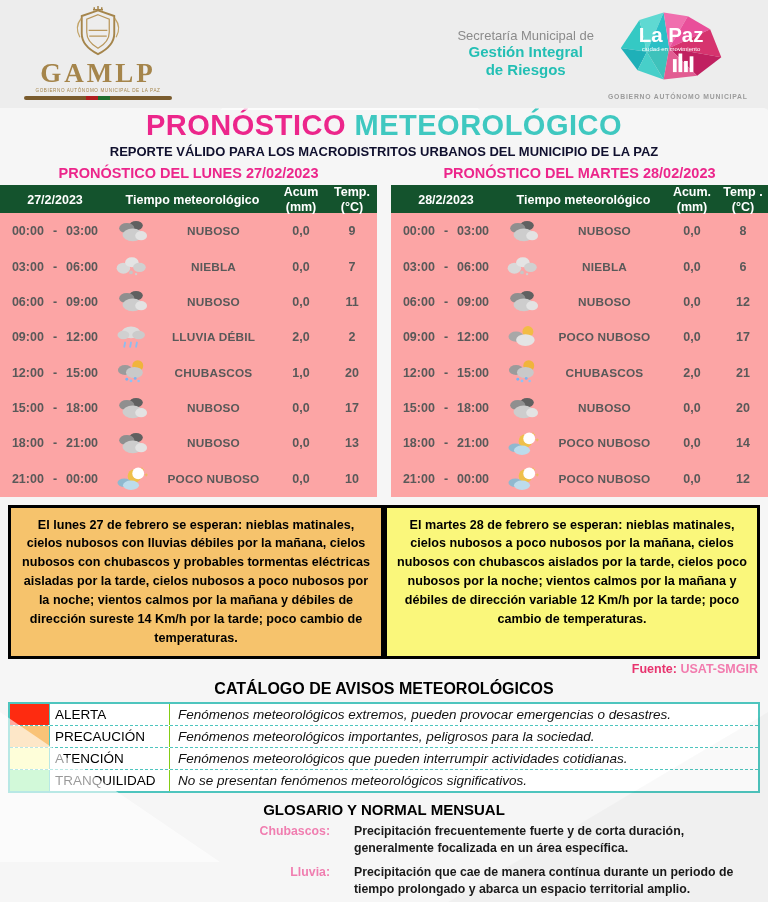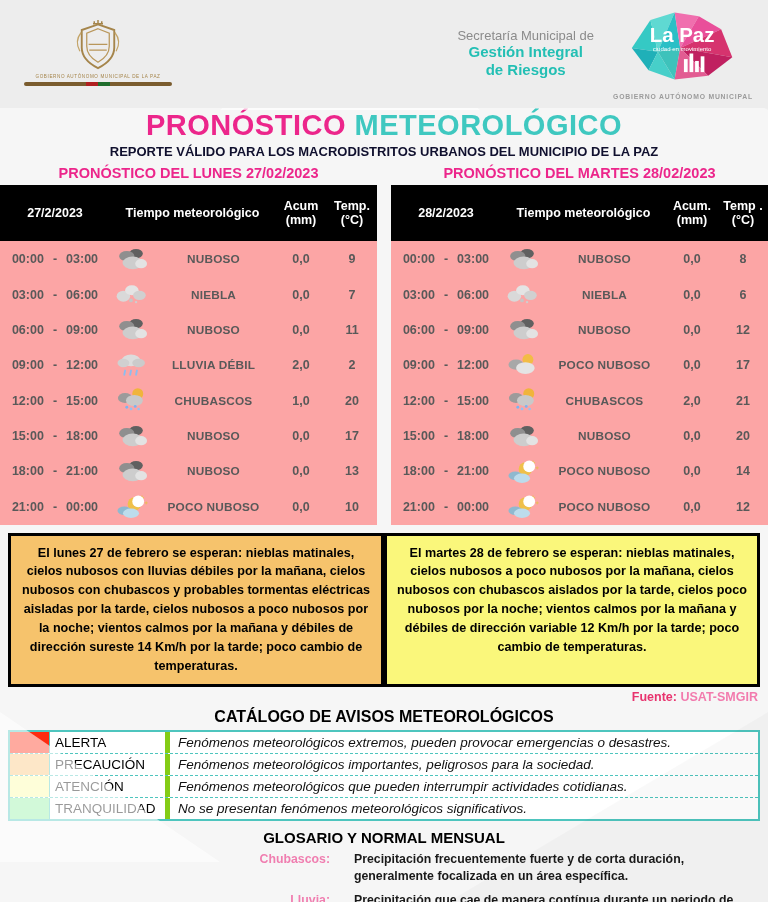--- a/index.html
+++ b/index.html
@@ -15,34 +15,34 @@
 
   
   header { position:relative; height:108px; background:#ededed; display:flex; align-items:center; padding:4px 10px 6px 14px; }
   .gamlp { width:168px; text-align:center; line-height:1; }
   .gamlp .acr { font-family:"Liberation Serif", serif; font-size:27px; letter-spacing:3px; color:#a5854b; font-weight:bold; margin-top:1px; }
   .gamlp .cap { font-size:4.6px; color:#a5854b; letter-spacing:.6px; margin-top:2px; }
   .gamlp .ribbon { height:4px; margin:3px 10px 0; background:linear-gradient(90deg,#7a5c2e 0 42%, #b02020 42% 50%, #1f6e2d 50% 58%, #7a5c2e 58% 100%); border-radius:2px; }
   .secretaria { margin-left:auto; text-align:center; line-height:1.18; padding-right:14px; }
   .secretaria .l1 { color:#8b8b8b; font-size:13px; }
   .secretaria .l2 { color:#23bfb4; font-size:15px; font-weight:bold; }
-  .lapaz { width:150px; text-align:center; }
+  .lapaz { width:150px; }
   .lapaz .cap { font-size:6.8px; font-weight:bold; color:#9b9b9b; letter-spacing:.8px; margin-top:2px; }
 
   
   h1 { text-align:center; font-size:29px; letter-spacing:.5px; margin-top:2px; line-height:1.05; }
   h1 .pink { color:#ec268b; }
   h1 .teal { color:#3fc8c0; }
   .subtitle { text-align:center; font-size:13px; font-weight:bold; color:#10102e; margin-top:4px; }
 
   
   .tables { display:flex; gap:14px; padding:2px 0 0; }
   .ft { flex:1; }
   .ft-title { color:#ec268b; font-weight:bold; font-size:14.5px; text-align:center; margin:4px 0 4px; }
-  .fhead { display:grid; grid-template-columns:110px 42px 1fr 52px 50px; background:#000000; color:#fff; font-weight:bold; font-size:12.5px; height:56px; align-items:center; text-align:center; line-height:1.15; }
+  .fhead { display:grid; grid-template-columns:110px 42px 1fr 52px 50px; background:#14532d; color:#fff; font-weight:bold; font-size:12.5px; height:28px; align-items:center; text-align:center; line-height:1.15; }
   .fhead .span2 { grid-column:2 / span 2; }
   .fbody { background:#fca5a5; }
   .frow { display:grid; grid-template-columns:110px 42px 1fr 52px 50px; height:35.4px; align-items:center; color:#595959; font-weight:bold; font-size:12.5px; }
   .c-time { display:flex; justify-content:center; gap:9px; }
   .c-icon { display:flex; justify-content:center; }
   .c-icon svg { width:34px; height:27px; }
   .c-desc { text-align:center; font-size:11.8px; letter-spacing:.2px; }
   .c-num { text-align:center; }
 
   
@@ -52,21 +52,21 @@
   .fuente { text-align:right; padding:3px 10px 0; font-size:12.5px; font-weight:bold; }
   .fuente .fl { color:#e8336e; }
   .fuente .fv { color:#f27bae; }
 
   
   .cat-title { text-align:center; font-size:16px; font-weight:bold; color:#000; margin:4px 0 4px; }
   .catalog { margin:0 8px; border:2px solid #4ec5be; background:#fff; }
   .crow { display:grid; grid-template-columns:40px 120px 1fr; align-items:stretch; }
   .crow + .crow { border-top:1px dashed #4ec5be; }
   .c-swatch { border-right:1px solid #4ec5be; }
-  .c-level { border-right:5px solid #84cc16; font-size:13.5px; color:#000; display:flex; align-items:center; padding:2px 5px; height:21px; }
+  .c-level { border-right:1px solid #84cc16; font-size:13.5px; color:#000; display:flex; align-items:center; padding:2px 5px; height:21px; }
   .c-def { font-style:italic; font-size:13.5px; color:#111; display:flex; align-items:center; padding:2px 8px; }
 
   
   .glo-title { text-align:center; font-size:15px; font-weight:bold; color:#000; margin:8px 0 5px; }
   .glossary { padding:0 30px 0 0; }
   .grow { display:grid; grid-template-columns:330px 1fr; column-gap:24px; margin-bottom:7px; }
   .g-term { color:#f07eb0; font-weight:bold; font-size:12.3px; text-align:right; line-height:1.35; }
   .g-def { color:#1a1a1a; font-weight:bold; font-size:12.3px; line-height:1.4; }
 </style>
 </head>
@@ -81,20 +81,21 @@
   <header>
     <div class="gamlp">
       <svg width="52" height="50" viewBox="0 0 40 40">
         <path d="M16 3 h8 M17 1 v2.4 M20 0 v3.2 M23 1 v2.4" stroke="#a5854b" stroke-width="1.2" fill="none"></path>
         <path d="M20 3.5 L33 8 V22 C33 30 27 35 20 38.5 C13 35 7 30 7 22 V8 Z" fill="none" stroke="#a5854b" stroke-width="1.5"></path>
         <path d="M20 7 L29 10.5 V21 C29 27 25 31 20 33.8 C15 31 11 27 11 21 V10.5 Z" fill="none" stroke="#b9975b" stroke-width="1"></path>
         <path d="M12.5 19.5 h15 M13 24 h14" stroke="#b9975b" stroke-width="1"></path>
         <path d="M33.5 10 q5.5 7 1 15" stroke="#c3a468" stroke-width="1" fill="none"></path>
         <path d="M6.5 10 q-5.5 7 -1 15" stroke="#c3a468" stroke-width="1" fill="none"></path>
       </svg>
+      <div class="acr">GAMLP</div>
       <div class="cap">GOBIERNO AUTÓNOMO MUNICIPAL DE LA PAZ</div>
       <div class="ribbon"></div>
     </div>
 
     <div class="secretaria">
       <div class="l1">Secretaría Municipal de</div>
       <div class="l2">Gestión Integral</div>
       <div class="l2">de Riesgos</div>
     </div>
 

